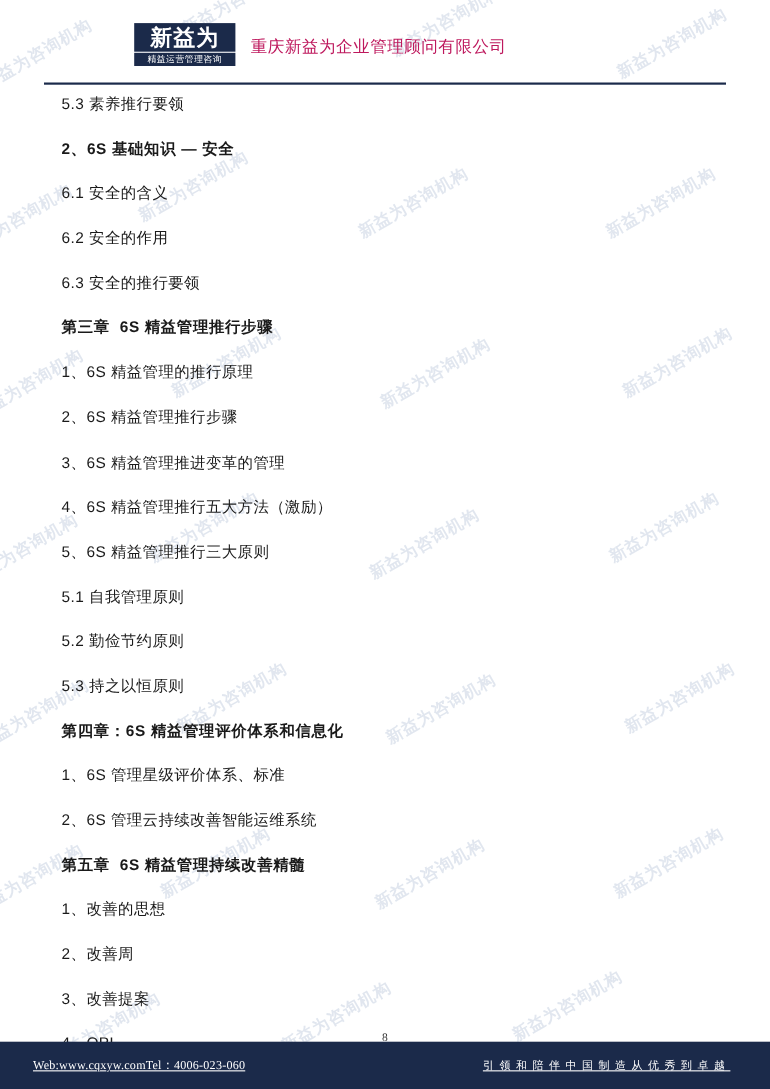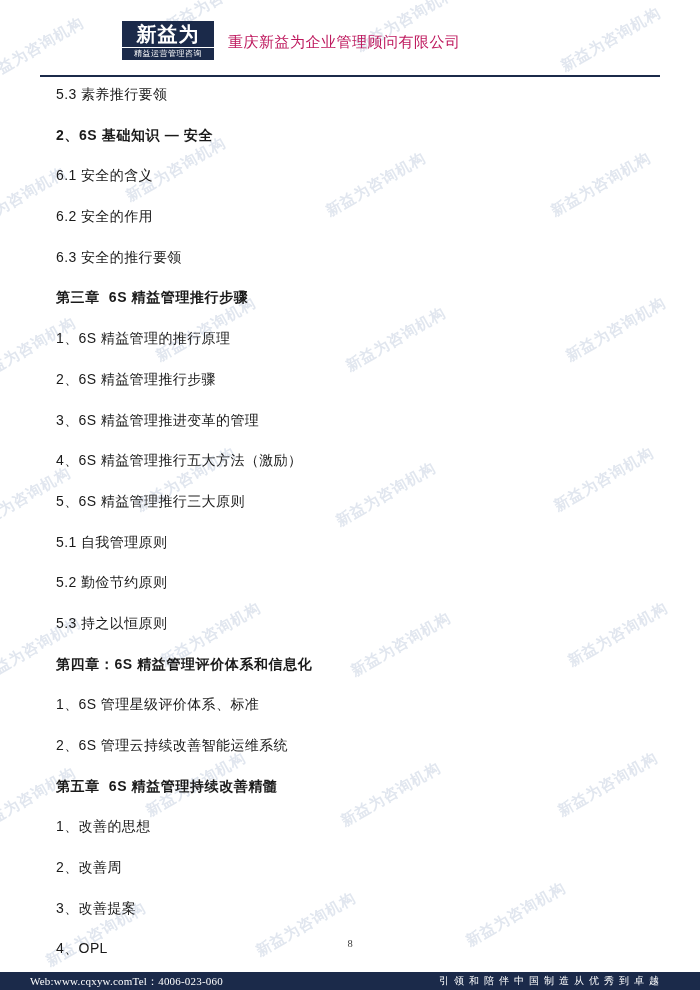--- a/index.html
+++ b/index.html
@@ -128,28 +128,29 @@
     font-size: 10.5px;
     color: #3a3a3a;
     font-family: "Liberation Serif", serif;
   }
   .footer-bar {
     position: absolute;
     z-index: 2;
     left: 0;
     right: 0;
     bottom: 0;
-    height: 18px;
+    height: 43px;
     background: #1b2a4a;
     color: #ffffff;
     display: flex;
     align-items: center;
     justify-content: space-between;
     padding: 0 22px 0 30px;
     box-sizing: border-box;
+    text-decoration: underline;
   }
   .footer-left {
     font-size: 11px;
     letter-spacing: 0.2px;
     font-family: "Liberation Serif", serif;
   }
   .footer-right {
     font-size: 10px;
     letter-spacing: 5px;
     padding-right: 14px;

